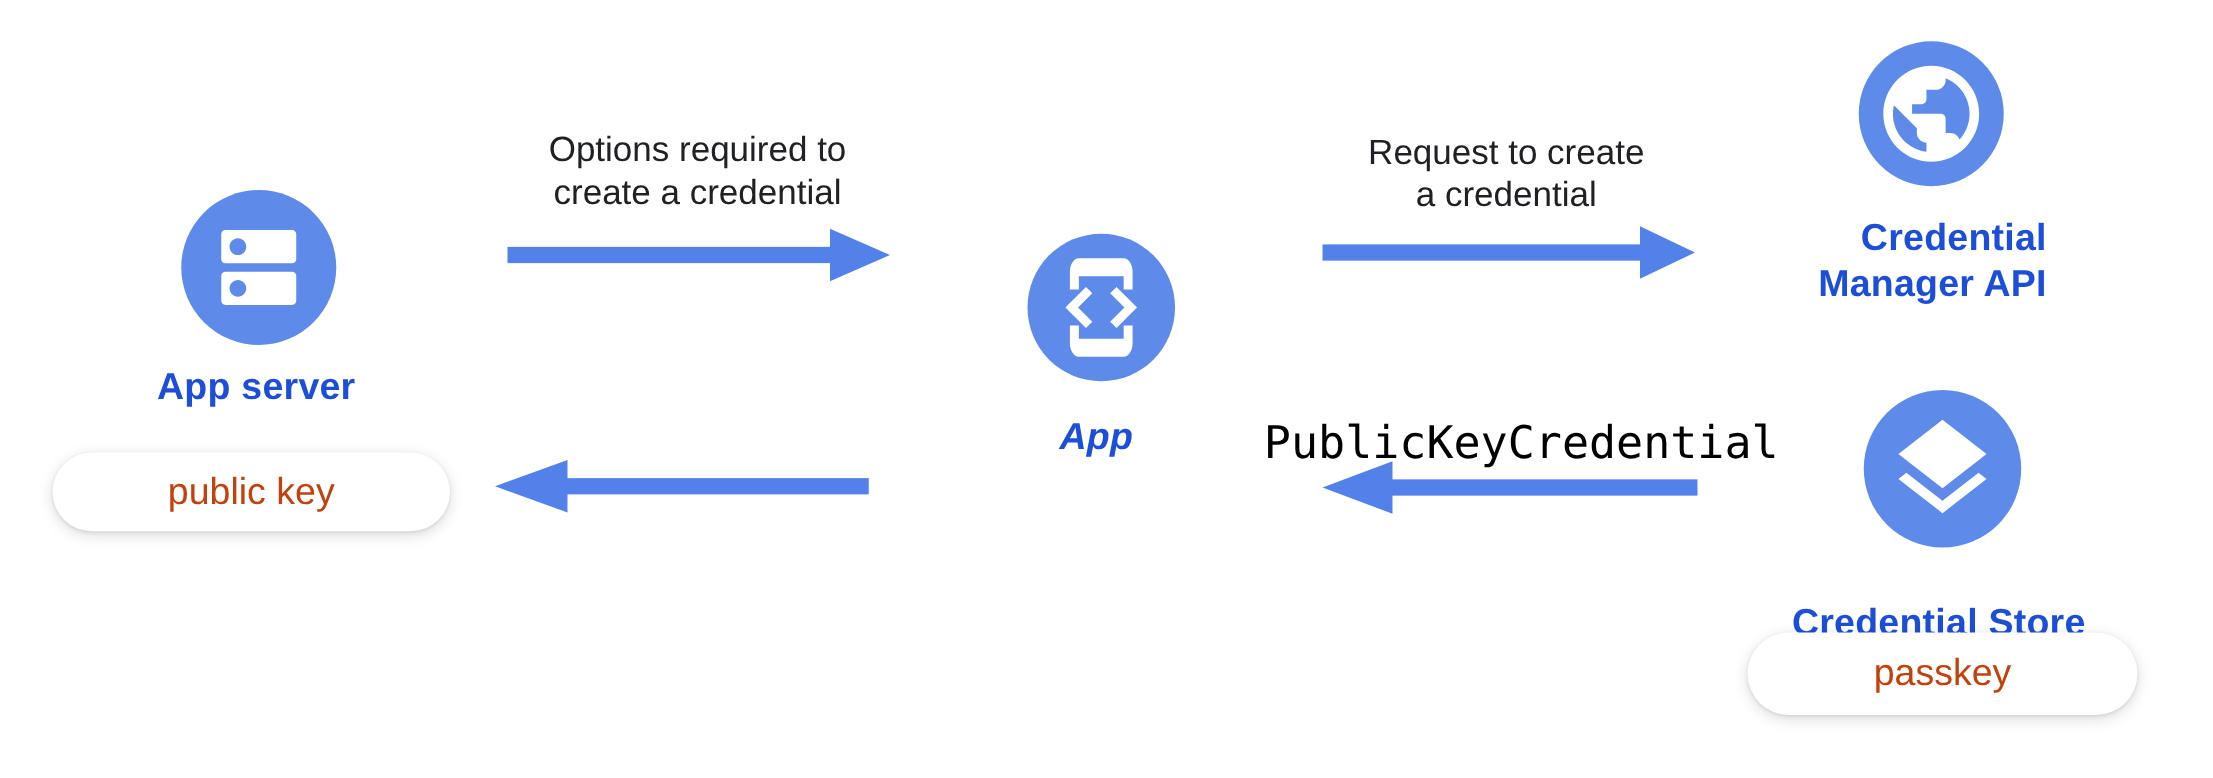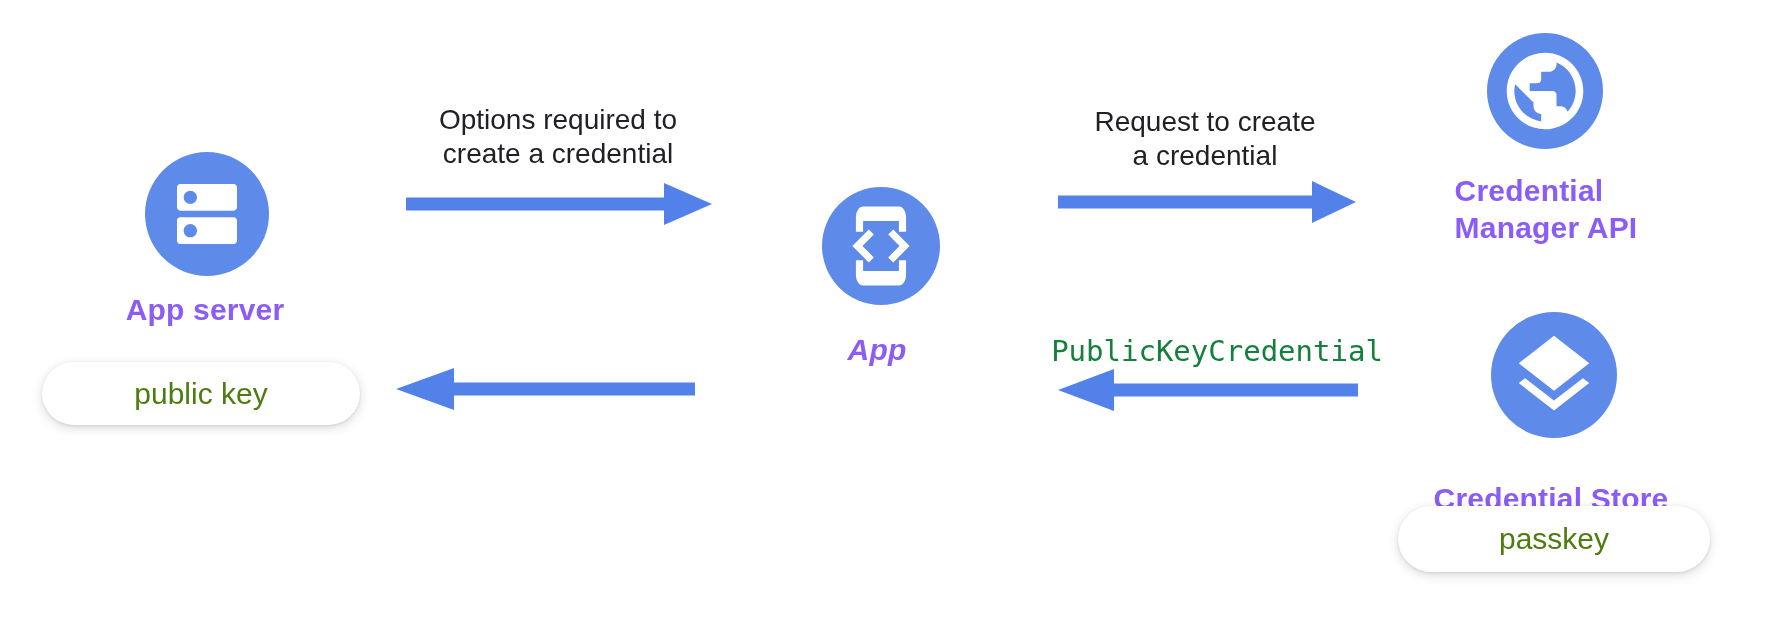--- a/index.html
+++ b/index.html
@@ -6,39 +6,39 @@
   .canvas {
     position:relative; width:1770px; height:622px; background:#ffffff;
     font-family:"Liberation Sans","DejaVu Sans",sans-serif; color:#202124;
     overflow:hidden;
   }
   .node-circle {
     position:absolute; border-radius:50%; background:#5e8ae9;
     display:flex; align-items:center; justify-content:center;
   }
   .node-label {
-    position:absolute; transform:translateX(-50%); text-align:left;
+    position:absolute; transform:translateX(-50%); text-align:right;
     font-size:30px; font-weight:600; line-height:37px; letter-spacing:0.2px;
-    color:#8b5cf6; white-space:nowrap;
+    color:#1d4ed8; white-space:nowrap;
   }
   .flow-label {
     position:absolute; transform:translateX(-50%); text-align:center;
     font-size:28px; font-weight:400; line-height:34px; color:#202124;
     white-space:nowrap;
   }
   .mono-label {
     position:absolute; transform:translateX(-50%); text-align:center;
     font-family:"DejaVu Sans Mono","Liberation Mono",monospace;
-    font-size:29px; font-weight:400; color:#15803d; white-space:nowrap;
+    font-size:36px; font-weight:400; color:#000000; white-space:nowrap;
   }
   .pill {
     position:absolute; background:#ffffff; border-radius:40px;
     box-shadow:0 1px 3px rgba(0,0,0,0.10), 0 3px 12px rgba(0,0,0,0.14);
     display:flex; align-items:center; justify-content:center;
-    font-size:30px; font-weight:500; color:#4d7c0f;
+    font-size:30px; font-weight:500; color:#c2410c;
   }
   .arrow { position:absolute; }
   .arrow svg { display:block; }
 </style>
 </head>
 <body>
 
 <div class="canvas">
 
   <div class="node-circle" style="left:145px; top:152px; width:124px; height:124px;">

